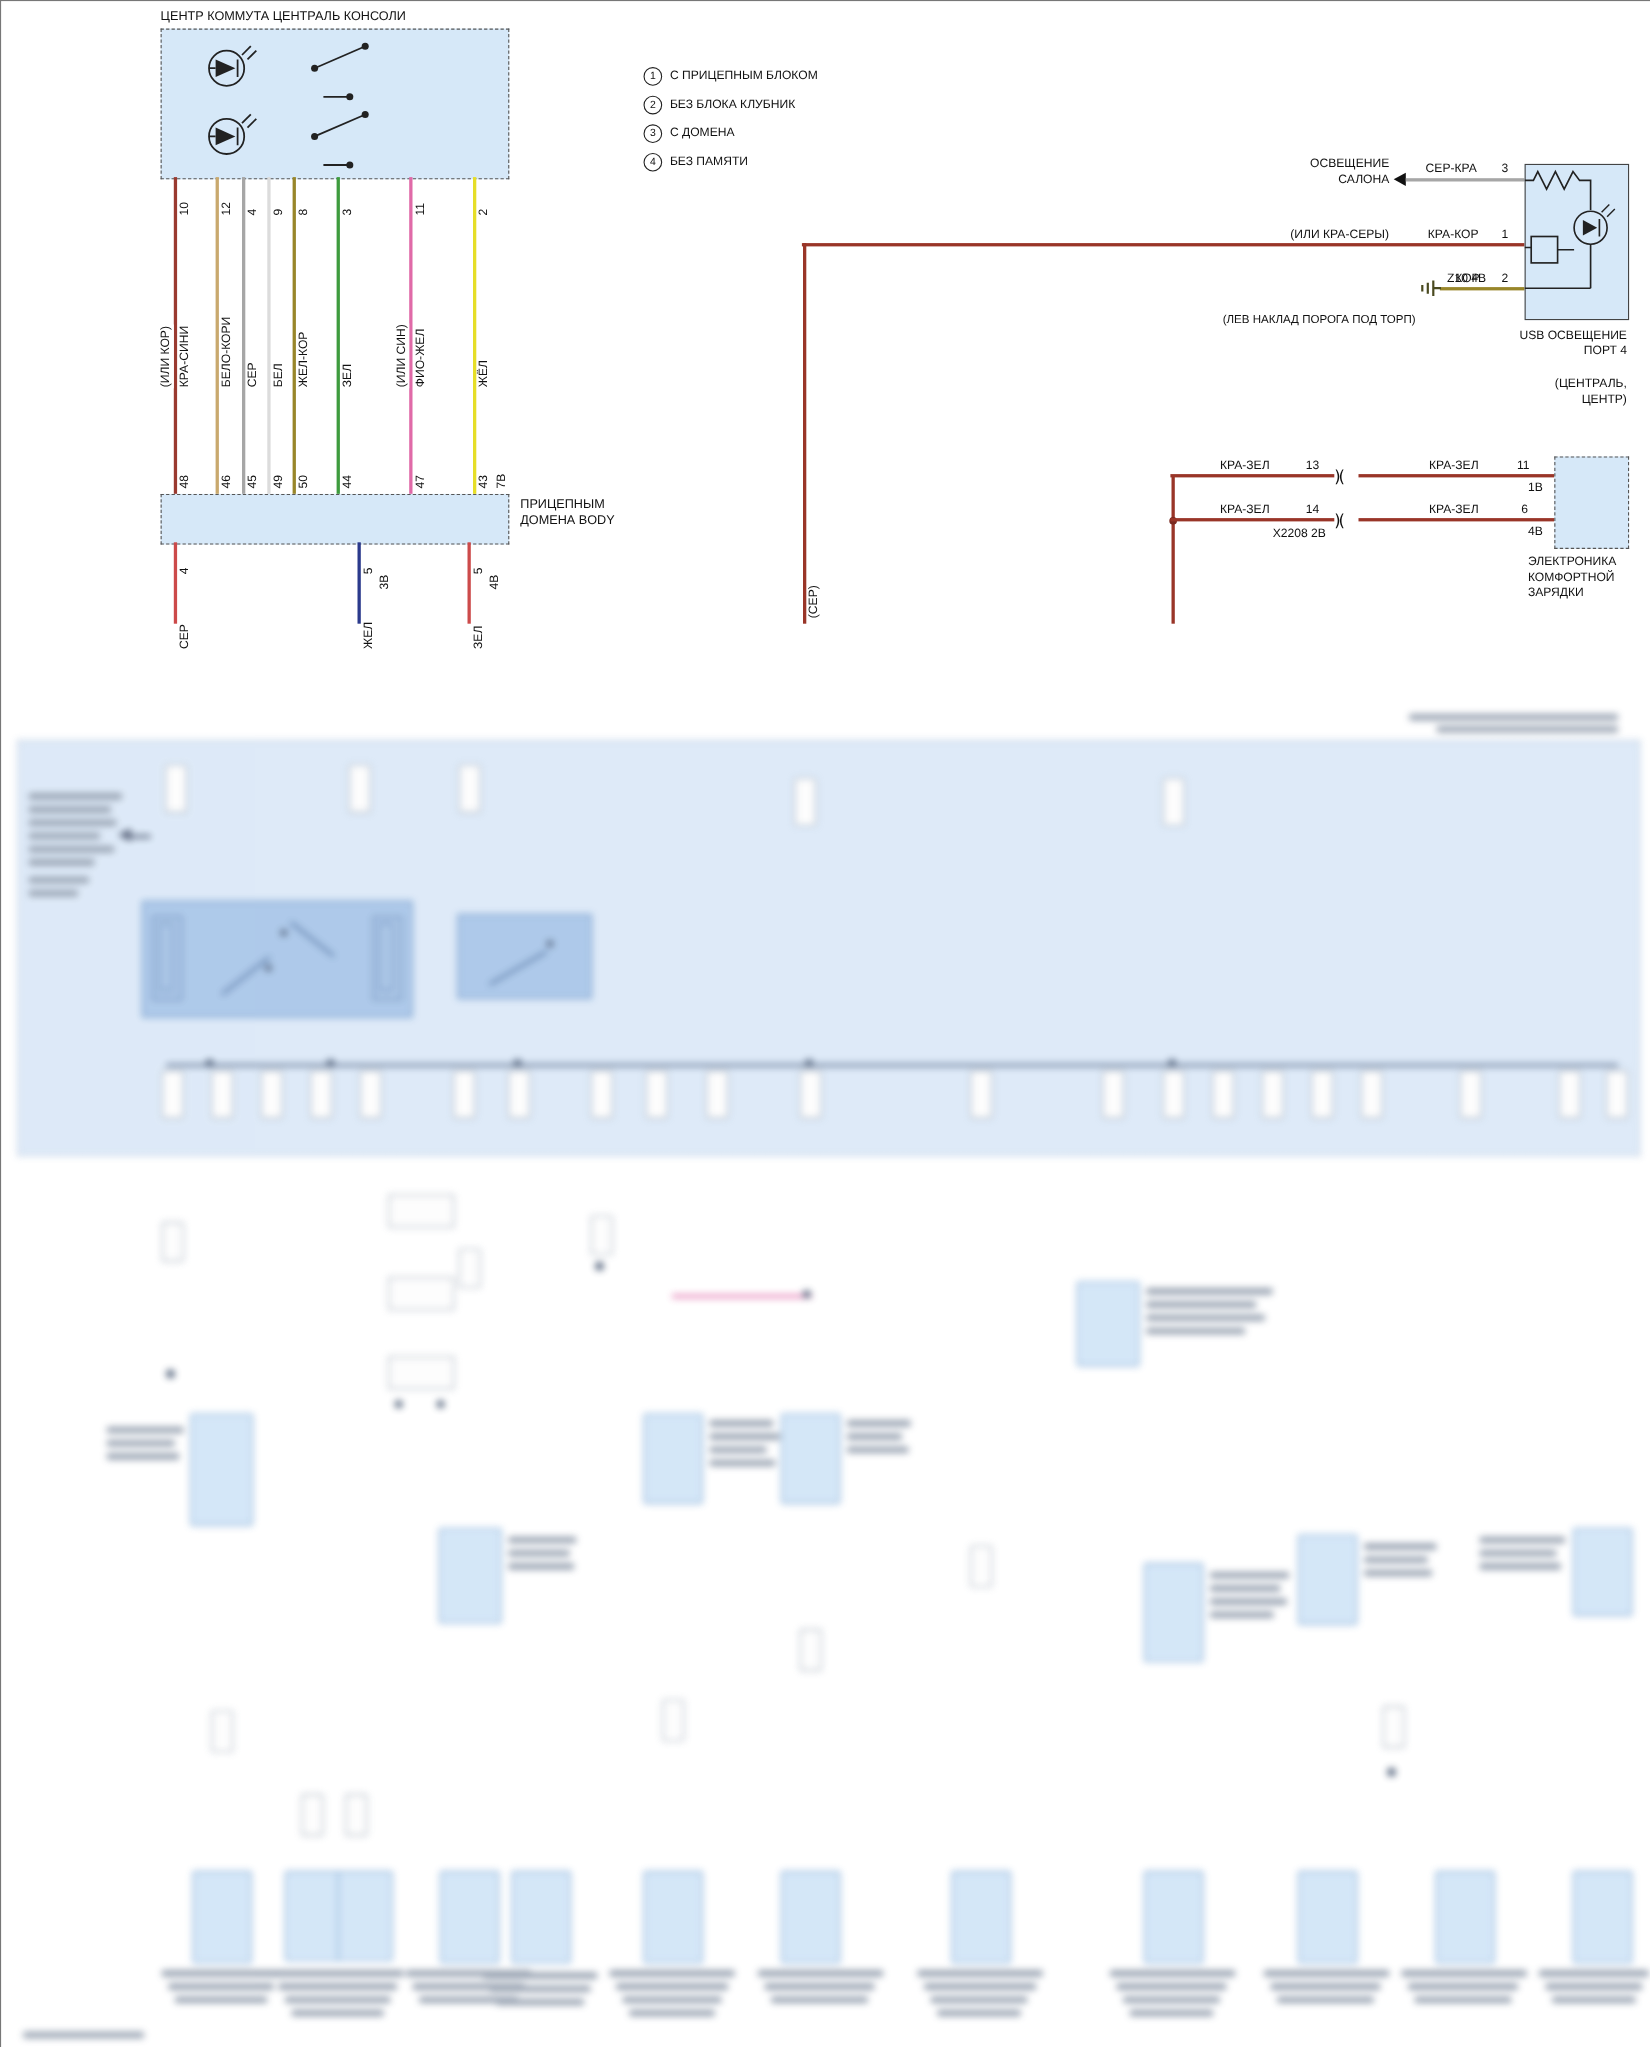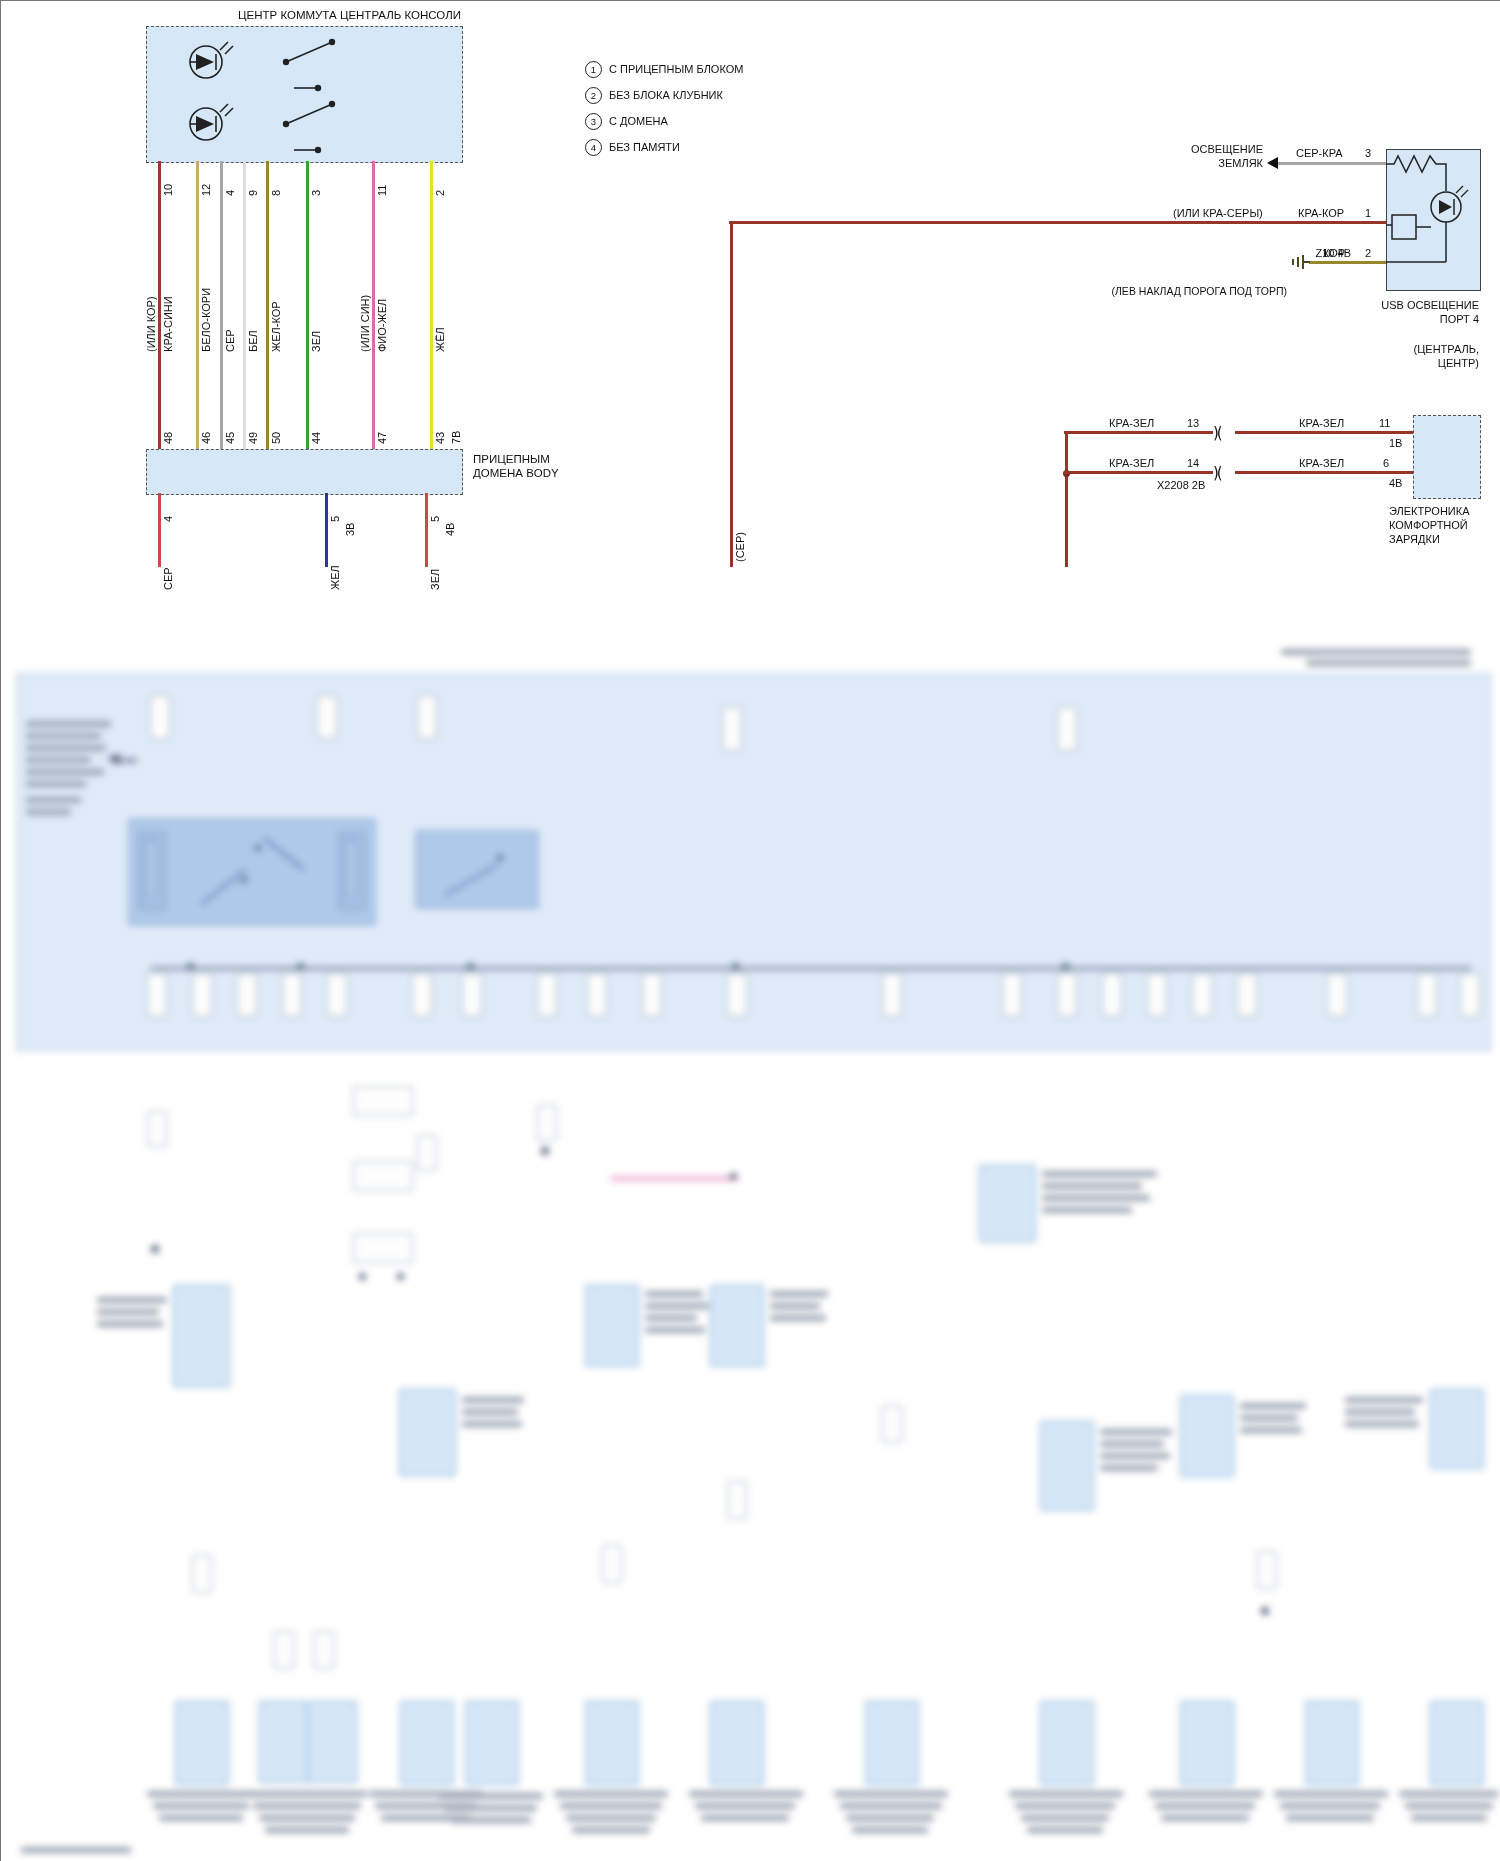--- a/index.html
+++ b/index.html
@@ -230,21 +230,21 @@
       <div style="position: absolute; left: 1160px; top: 1814px; width: 88px; height: 6px; background: rgb(139, 151, 168); border-radius: 2px;"></div>
       <div style="position: absolute; left: 1273px; top: 1790px; width: 114px; height: 6px; background: rgb(139, 151, 168); border-radius: 2px;"></div>
       <div style="position: absolute; left: 1279px; top: 1802px; width: 100px; height: 6px; background: rgb(139, 151, 168); border-radius: 2px;"></div>
       <div style="position: absolute; left: 1285px; top: 1814px; width: 88px; height: 6px; background: rgb(139, 151, 168); border-radius: 2px;"></div>
       <div style="position: absolute; left: 1398px; top: 1790px; width: 100px; height: 6px; background: rgb(139, 151, 168); border-radius: 2px;"></div>
       <div style="position: absolute; left: 1404px; top: 1802px; width: 88px; height: 6px; background: rgb(139, 151, 168); border-radius: 2px;"></div>
       <div style="position: absolute; left: 1410px; top: 1814px; width: 76px; height: 6px; background: rgb(139, 151, 168); border-radius: 2px;"></div>
       <div style="position: absolute; left: 20px; top: 1846px; width: 110px; height: 6px; background: rgb(139, 151, 168); border-radius: 2px;"></div>
     </div>
 
-  <div class="t t12" style="left:145px;top:8px;width:315px;text-align:right">ЦЕНТР КОММУТА ЦЕНТРАЛЬ КОНСОЛИ</div>
+  <div class="t t12" style="left:145px;top:8px;width:315px;text-align:left">ЦЕНТР КОММУТА ЦЕНТРАЛЬ КОНСОЛИ</div>
   <div class="dashbox" style="left:145px;top:25px;width:315px;height:135px"></div>
   <svg class="abs" style="left:145px;top:25px" width="315" height="135" viewBox="0 0 315 135">
     <g stroke="#222" fill="none" stroke-width="1.6">
       <circle cx="60" cy="36" r="16"></circle>
         <circle cx="60" cy="98" r="16"></circle>
       <line x1="70" y1="28" x2="70" y2="44"></line>
         <line x1="70" y1="90" x2="70" y2="106"></line>
       <line x1="44" y1="36" x2="50" y2="36"></line>
         <line x1="44" y1="98" x2="50" y2="98"></line>
       <line x1="140" y1="36" x2="184" y2="17"></line>
@@ -326,21 +326,21 @@
   <div class="circ" style="left:584px;top:60px">1</div>
   <div class="t" style="left:608px;top:62px">С ПРИЦЕПНЫМ БЛОКОМ</div>
   <div class="circ" style="left:584px;top:86px">2</div>
   <div class="t" style="left:608px;top:88px">БЕЗ БЛОКА КЛУБНИК</div>
   <div class="circ" style="left:584px;top:112px">3</div>
   <div class="t" style="left:608px;top:114px">С ДОМЕНА</div>
   <div class="circ" style="left:584px;top:138px">4</div>
   <div class="t" style="left:608px;top:140px">БЕЗ ПАМЯТИ</div>
 
   <div class="t rt" style="left:1150px;top:142px;width:112px">ОСВЕЩЕНИЕ</div>
-  <div class="t rt" style="left:1150px;top:156px;width:112px">ЗЕМЛЯК</div>
+  <div class="t rt" style="left:1150px;top:156px;width:112px">САЛОНА</div>
   <div class="tri-left" style="left:1266px;top:156px"></div>
   <div class="wh" style="left:1277px;top:161px;width:108px;background:#a6a6a6"></div>
   <div class="t" style="left:1295px;top:146px">СЕР-КРА</div>
   <div class="t" style="left:1364px;top:146px">3</div>
 
   <div class="wh" style="left:728px;top:220px;width:657px;background:#993528"></div>
   <div class="wv" style="left:728.5px;top:220px;height:346px;background:#993528"></div>
   <div class="t" style="left:1172px;top:206px">(ИЛИ КРА-СЕРЫ)</div>
   <div class="t" style="left:1297px;top:206px">КРА-КОР</div>
   <div class="t" style="left:1364px;top:206px">1</div>

